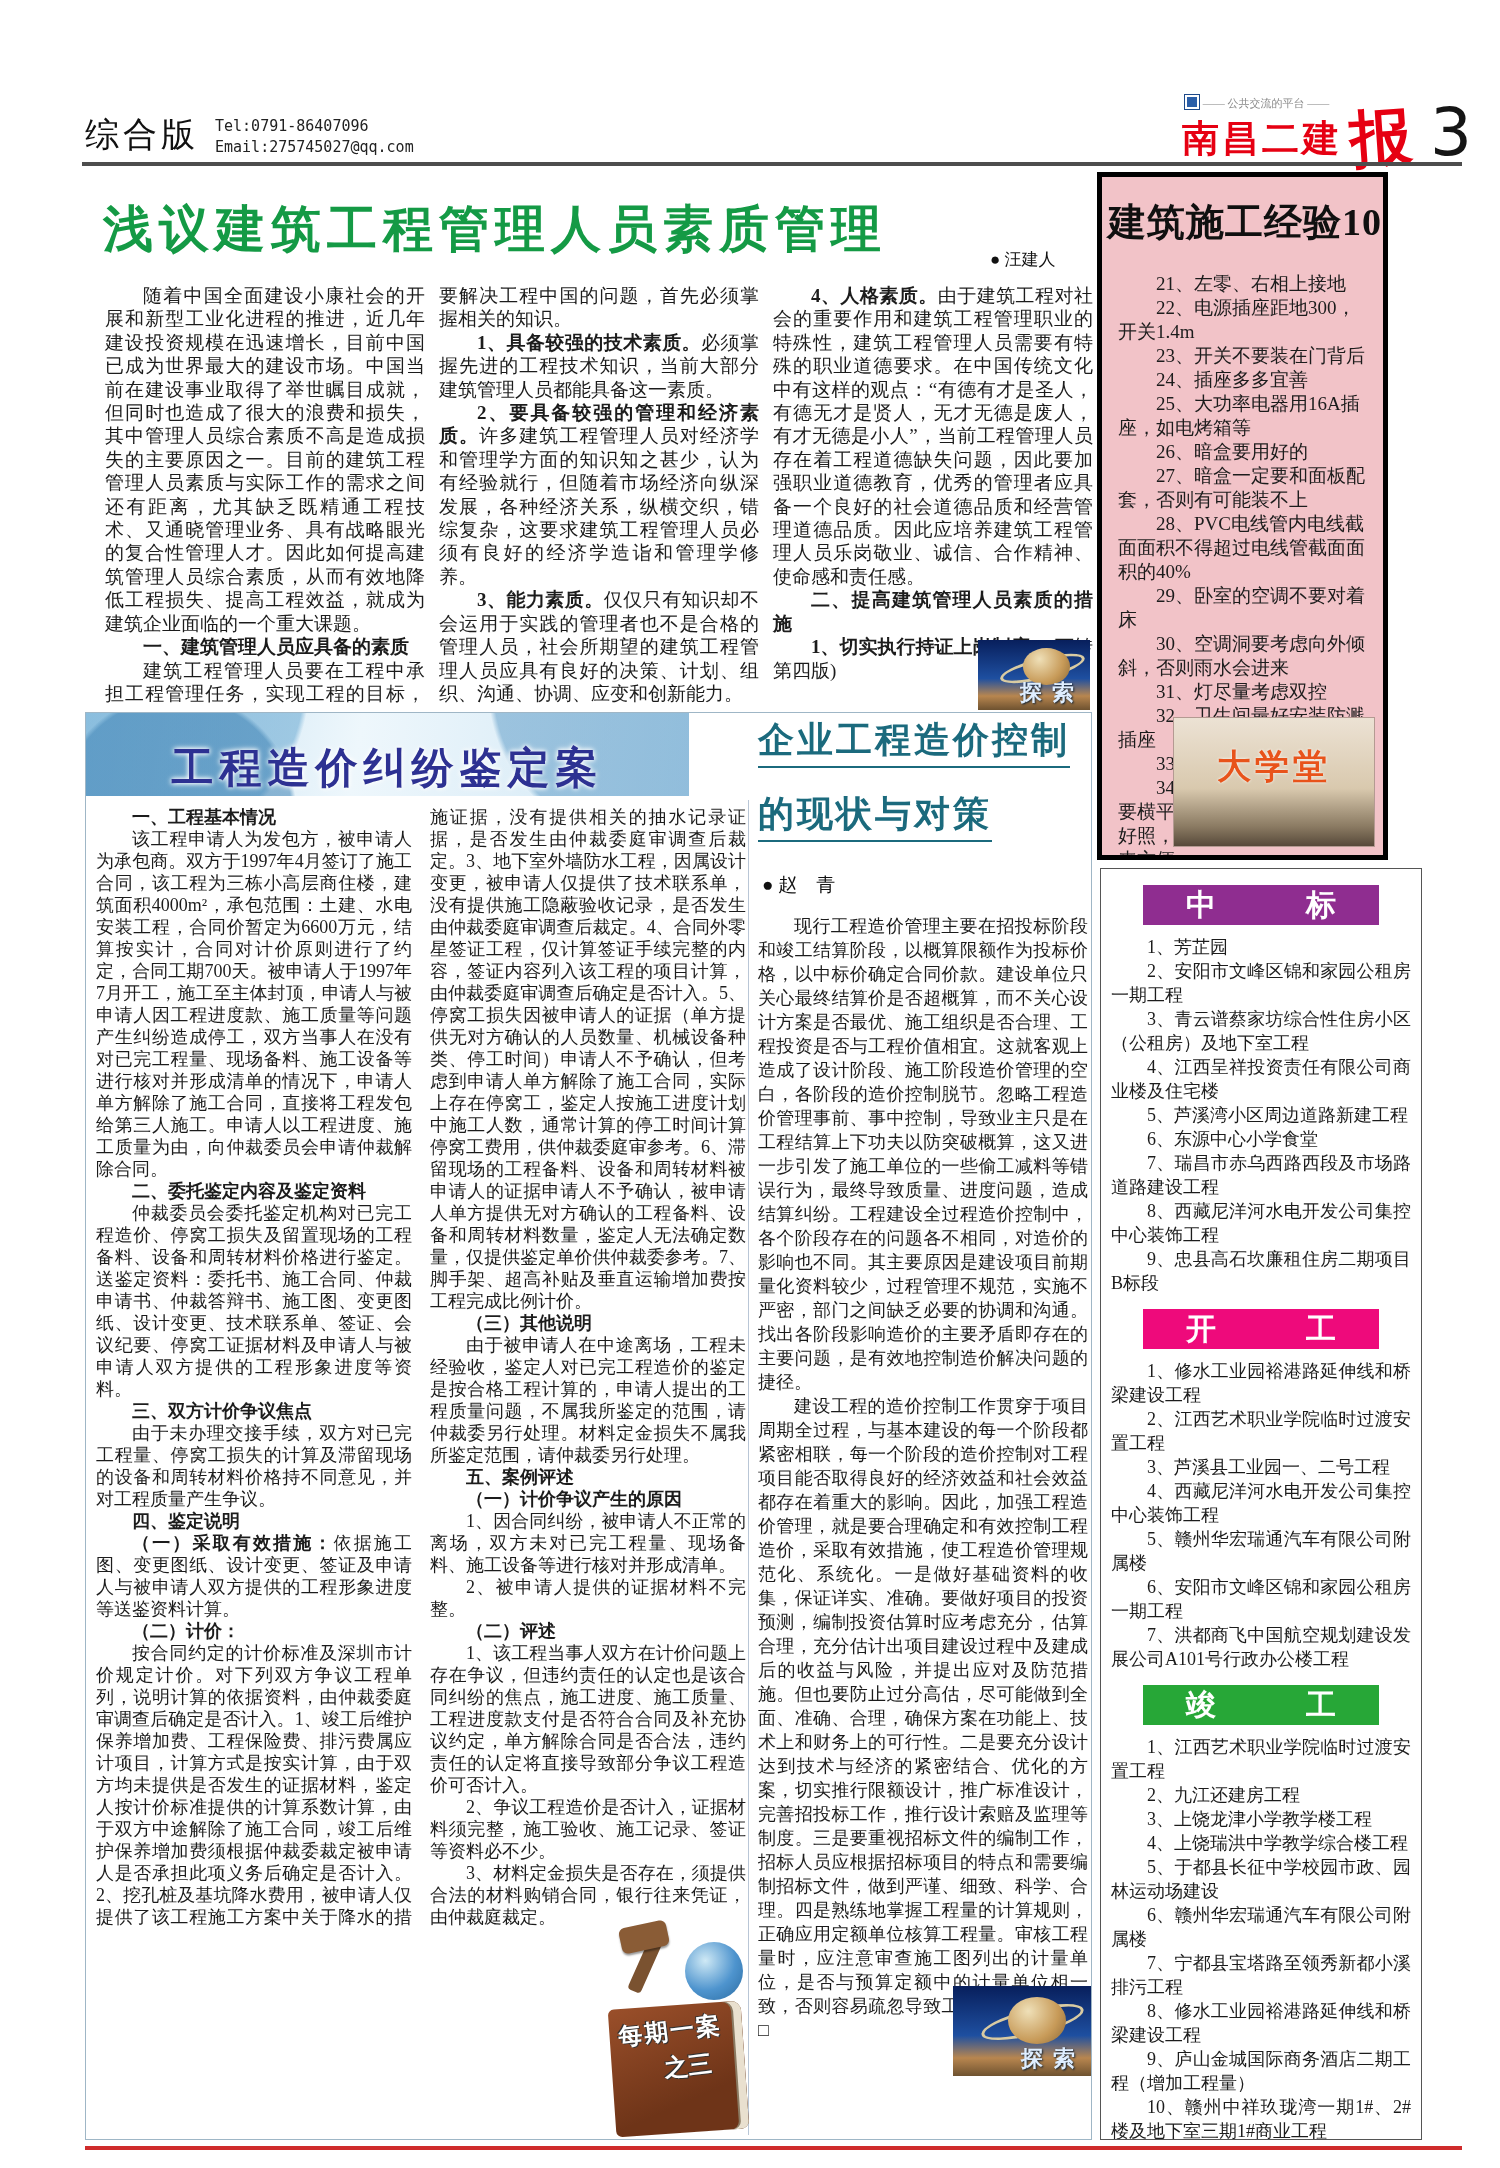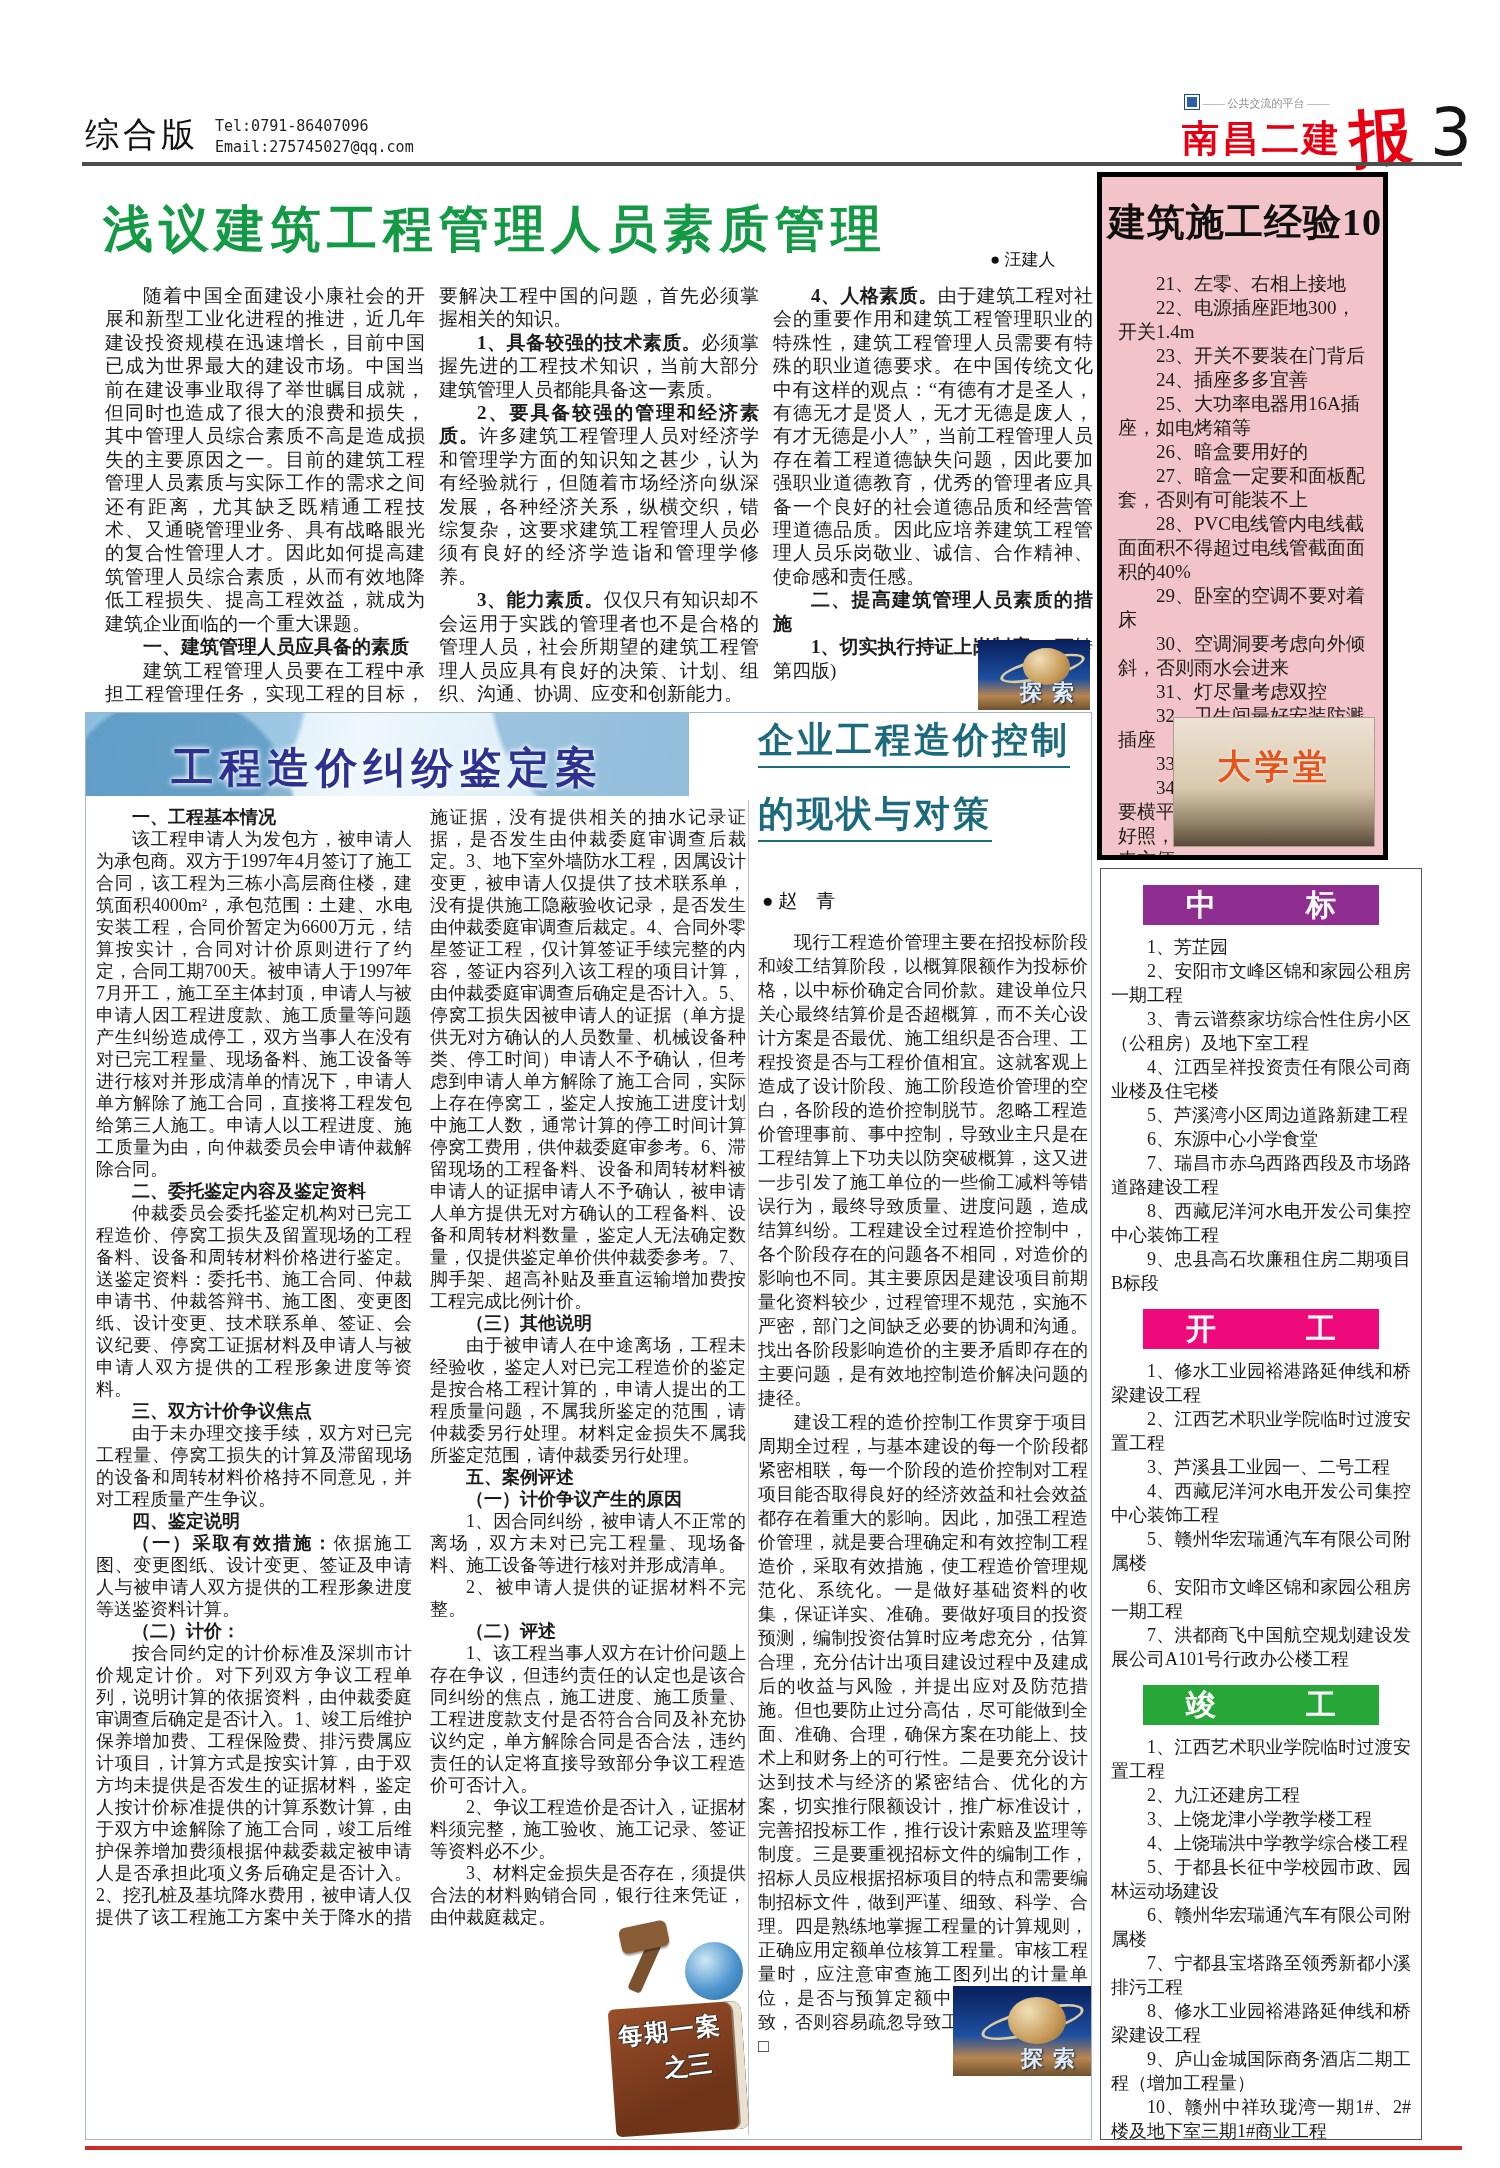--- a/index.html
+++ b/index.html
@@ -55,21 +55,21 @@
   .banner-text{font-size:42px;font-weight:bold;color:#2d3192;letter-spacing:6px;white-space:nowrap;
                text-shadow:0 0 4px #ffffff,0 0 6px #ffffff;}
   .case-body{left:96px;top:806px;width:650px;height:1328px;column-count:2;column-gap:18px;
              font-size:18px;line-height:22px;text-align:justify;}
   .vrule{left:748px;top:800px;width:1px;height:1335px;background:#b9c6d6;}
   
   .cost{left:758px;top:722px;width:330px;}
   .cost-title{font-size:36px;font-weight:bold;color:#1b6a7d;letter-spacing:3px;line-height:1.0;}
   .cost-title span{display:inline-block;border-bottom:2px solid #1b6a7d;padding-bottom:8px;margin-bottom:28px;
                    white-space:nowrap;}
-  .cost-author{margin:18px 0 16px 4px;font-size:19px;color:#111;}
+  .cost-author{margin:2px 0 16px 4px;font-size:19px;color:#111;}
   .cost-body{font-size:18px;line-height:24px;text-align:justify;}
   
   .projbox{left:1100px;top:868px;width:322px;height:1272px;border:1px solid #555;box-sizing:border-box;
            padding:10px 10px 0 10px;overflow:hidden;}
   .sec-head{width:236px;height:40px;margin:6px auto 10px auto;display:flex;align-items:center;
             justify-content:center;color:#ffffff;font-size:30px;font-weight:bold;white-space:nowrap;}
   .sec-head.win{background:#8f2d90;}
   .sec-head.start{background:#ee0a7b;}
   .sec-head.done{background:#27a737;}
   .plist{font-size:18px;line-height:24px;margin-bottom:14px;text-align:justify;}

